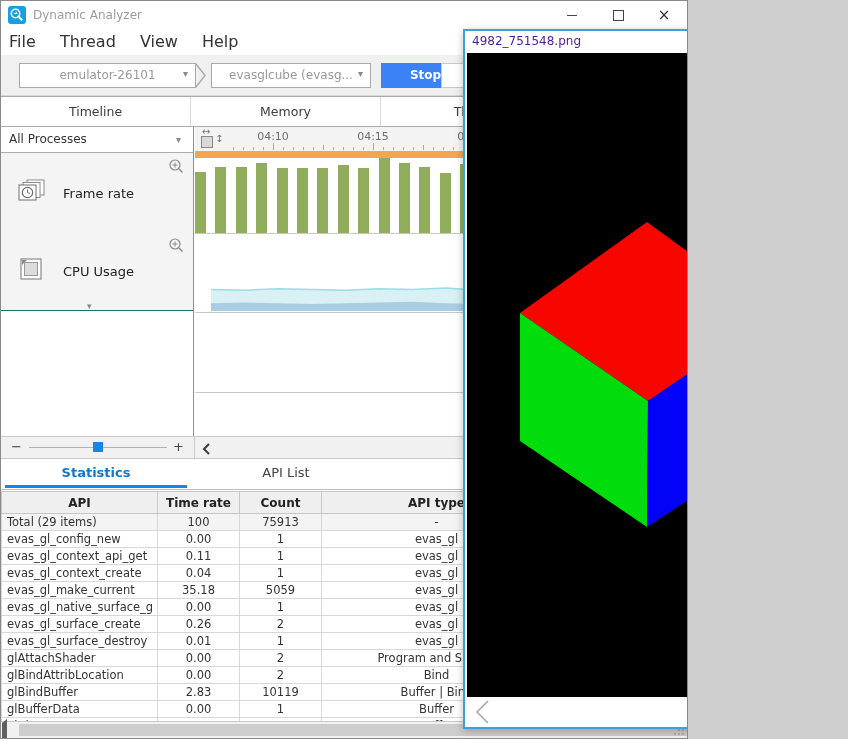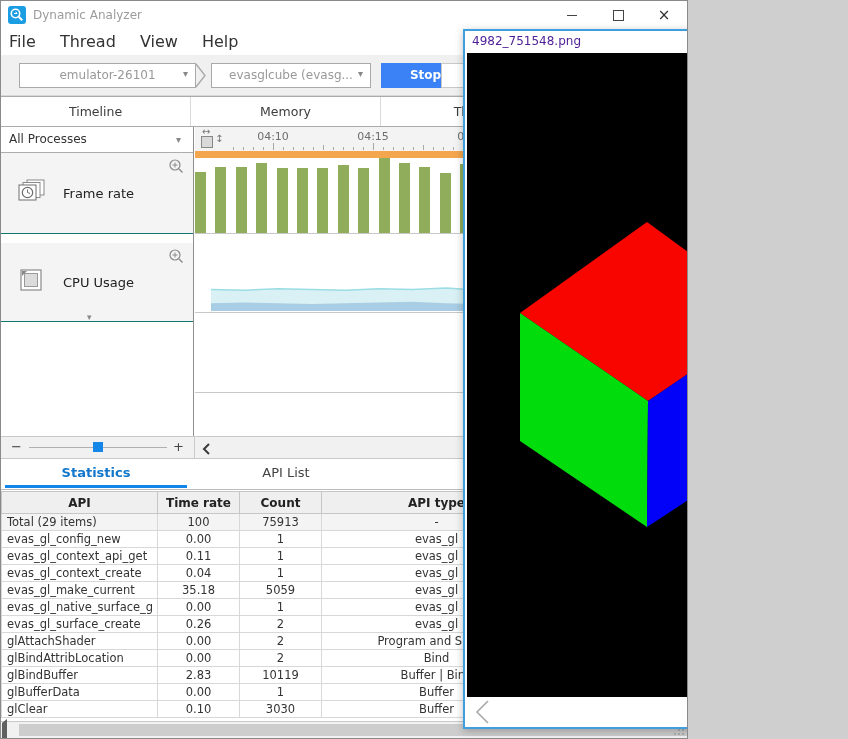--- a/index.html
+++ b/index.html
@@ -34,21 +34,21 @@
   .tab{position:absolute;top:0;height:29px;line-height:29px;text-align:center;font-size:12.5px;color:#3c3c3c;border-right:1px solid #DADADA;box-sizing:border-box;}
   .tab-0{left:0;width:190px;}.tab-1{left:190px;width:190px;}.tab-2{left:380px;width:190px;}
 
   
   .timeline{position:absolute;left:0;top:126px;right:0;height:309px;background:#fff;}
   .left-col{position:absolute;left:0;top:0;width:193px;height:309px;border-right:1px solid #8F8F8F;box-sizing:border-box;background:#fff;}
   .proc-dd{position:absolute;left:0;top:0;width:192px;height:26px;background:#fff;border-bottom:1px solid #ADADAD;font-size:12px;color:#333;line-height:25px;padding-left:8px;box-sizing:border-box;}
   .proc-arrow{position:absolute;right:12px;top:0;color:#888;font-size:10px;}
   .row-label{position:absolute;left:0;width:192px;background:#F4F4F4;border-bottom:1px solid #0f766e;box-sizing:border-box;}
   .rl-frame{top:26px;height:81px;}
-  .rl-cpu{top:116px;height:79px;}
+  .rl-cpu{top:105px;height:79px;}
   .rl-shot{top:186px;height:80px;}
   .row-text{position:absolute;left:62px;top:50%;transform:translateY(-50%);font-size:13px;color:#222;}
   .row-icon{position:absolute;left:16px;top:50%;transform:translateY(-50%);}
   .zoom-ico{position:absolute;right:8px;top:5px;}
   .collapse-arrow{position:absolute;left:86px;bottom:-1px;font-size:9px;color:#888;line-height:9px;}
 
   .time-ruler{position:absolute;left:194px;right:0;top:0;height:24px;background:#F3F3F3;}
   .tick{position:absolute;bottom:1px;width:1px;height:3px;background:#A9A9A9;}
   .tick.mid{height:5px;}
   .tick.major{height:7px;}
@@ -427,20 +427,27 @@
               <td></td>
             </tr>
             <tr>
               <td class="c-api">evas_gl_surface_create</td>
               <td>0.26</td>
               <td>2</td>
               <td>evas_gl</td>
               <td></td>
             </tr>
             <tr>
+              <td class="c-api">evas_gl_surface_destroy</td>
+              <td>0.01</td>
+              <td>1</td>
+              <td>evas_gl</td>
+              <td></td>
+            </tr>
+            <tr>
               <td class="c-api">glAttachShader</td>
               <td>0.00</td>
               <td>2</td>
               <td>Program and Shader</td>
               <td></td>
             </tr>
             <tr>
               <td class="c-api">glBindAttribLocation</td>
               <td>0.00</td>
               <td>2</td>

